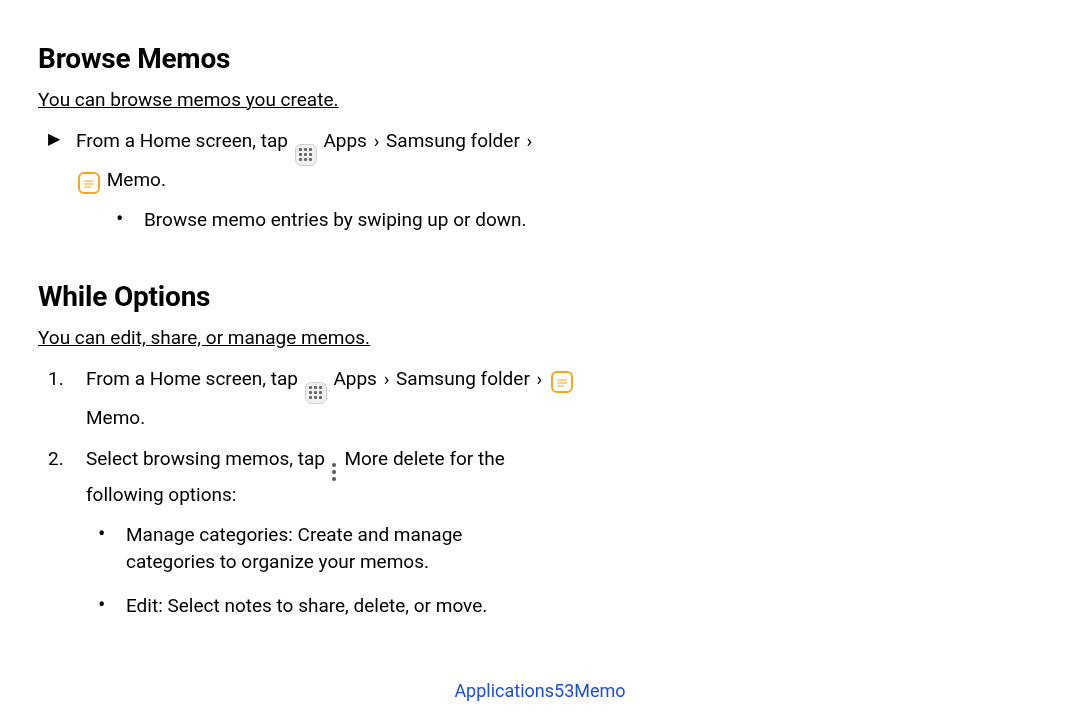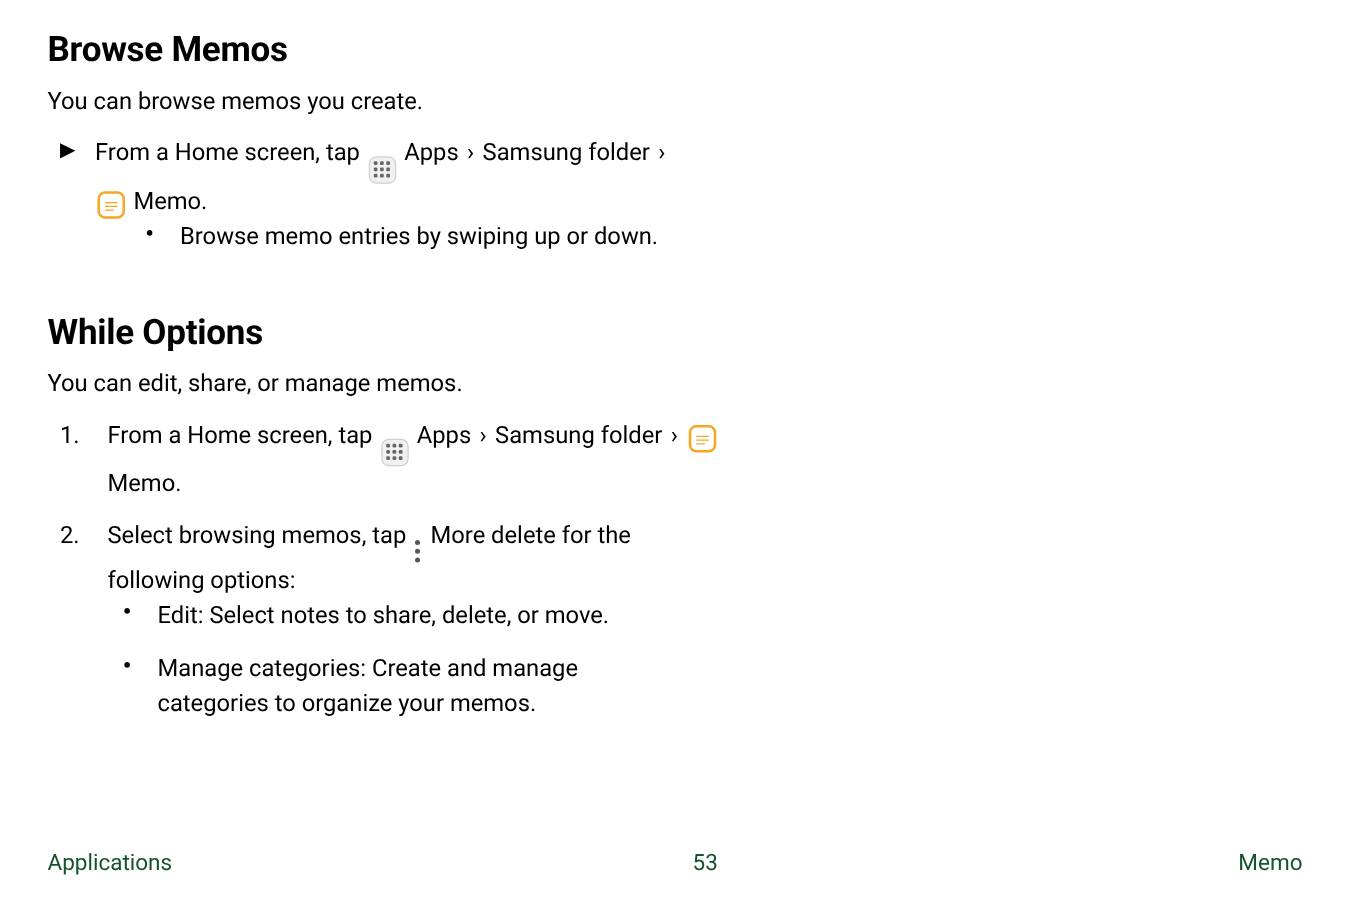--- a/index.html
+++ b/index.html
@@ -12,42 +12,43 @@
     box-sizing: border-box;
     padding: 18px 38px 0 38px;
     position: relative;
     background: #fff;
     font-size: 19px;
     line-height: 1.45;
   }
   h2.section {
     font-size: 28px;
     font-weight: 700;
-    margin: 2px 0 6px 0;
+    margin: 21px 0 6px 0;
     letter-spacing: -0.2px;
   }
   p.intro {
     margin: 6px 0 14px 0;
+    text-decoration: underline;
   }
   .arrow-item {
     display: flex;
     align-items: flex-start;
     margin-left: 10px;
     margin-bottom: 8px;
   }
   .arrow-marker {
     flex: 0 0 28px;
     font-size: 16px;
   }
   .arrow-body {
     flex: 1;
   }
   .sub-bullets {
     list-style: none;
-    margin: 0 0 0 0;
+    margin: 12px 0 0 0;
     padding-left: 40px;
   }
   .sub-bullets li {
     position: relative;
     padding-left: 28px;
     margin-bottom: 16px;
   }
   .sub-bullets li::before {
     content: "•";
     position: absolute;
@@ -114,23 +115,23 @@
     margin:0 4px 0 2px;
   }
   .more-options-icon span {
     width:4px; height:4px; background:#555; border-radius:50%;
   }
   .b { font-weight:400; }
   .footer {
     position: absolute;
     left: 38px; right: 38px; bottom: 16px;
     display: flex;
-    justify-content: space-between;
+    justify-content: center;
     font-size: 18px;
-    color: #14532d;
+    color: #1d4ed8;
   }
   .memo-icon svg { display:block; }
 </style>
 </head>
 <body>
 
 <h2 class="section">Browse Memos</h2>
 <p class="intro">You can browse memos you create.</p>
 
 <div class="arrow-item">
@@ -207,25 +208,25 @@
     <span>Select browsing memos, tap </span>
     <span class="more-options-icon">
         <span></span>
         <span></span>
         <span></span>
       </span>
     <span class="b">More delete</span>
     <span> for the following options:</span>
 
     <ul class="sub-bullets" style="padding-left:12px">
+      <li style="max-width:420px">
+        <span class="b">Manage categories</span><span>: Create and manage categories to organize your memos.</span>
+      </li>
       <li>
         <span class="b">Edit</span><span>: Select notes to share, delete, or move.</span>
-      </li>
-      <li style="max-width:420px">
-        <span class="b">Manage categories</span><span>: Create and manage categories to organize your memos.</span>
       </li>
     </ul>
   </li>
 </ol>
 
 <div class="footer">
   <span>Applications</span>
   <span>53</span>
   <span>Memo</span>
 </div>

